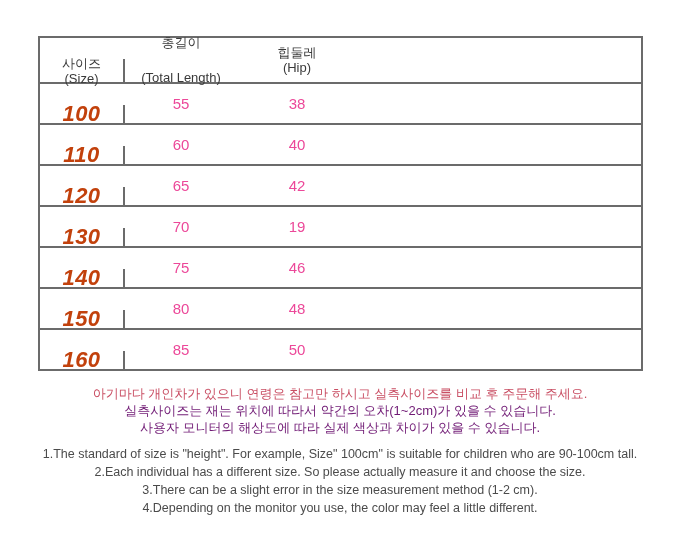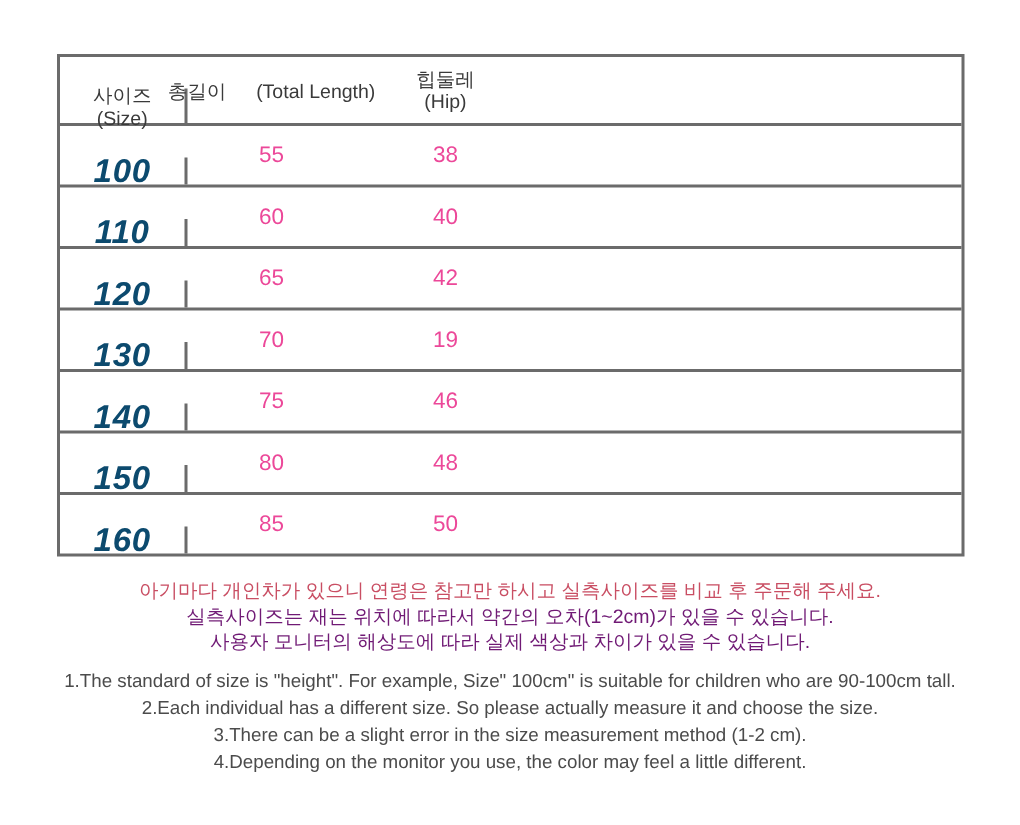--- a/index.html
+++ b/index.html
@@ -35,39 +35,39 @@
     border-right: 2px solid #6b6b6b;
     display: flex;
     flex-direction: column;
     align-items: center;
     justify-content: center;
     margin-top: 21px;
   }
   .cell-rest { flex: 1; display: flex; }
   .inner-length {
     width: 112px;
-    display: flex; flex-direction: row;
+    display: flex; flex-direction: column;
     align-items: center; justify-content: center; gap: 20px;
   }
   .inner-hip {
     width: 120px;
     display: flex; flex-direction: column;
     align-items: center; justify-content: center;
   }
   .hdr-line {
     font-size: 13px;
     line-height: 15px;
     color: #3a3a3a;
     white-space: nowrap;
   }
   .size-num {
     font-size: 22px;
     font-weight: bold;
     font-style: italic;
-    color: #0c4a6e;
+    color: #c2410c;
     letter-spacing: 0.5px;
   }
   .val {
     font-size: 15px;
     color: #ec4899;
   }
 
   
   .notes {
     position: absolute;

